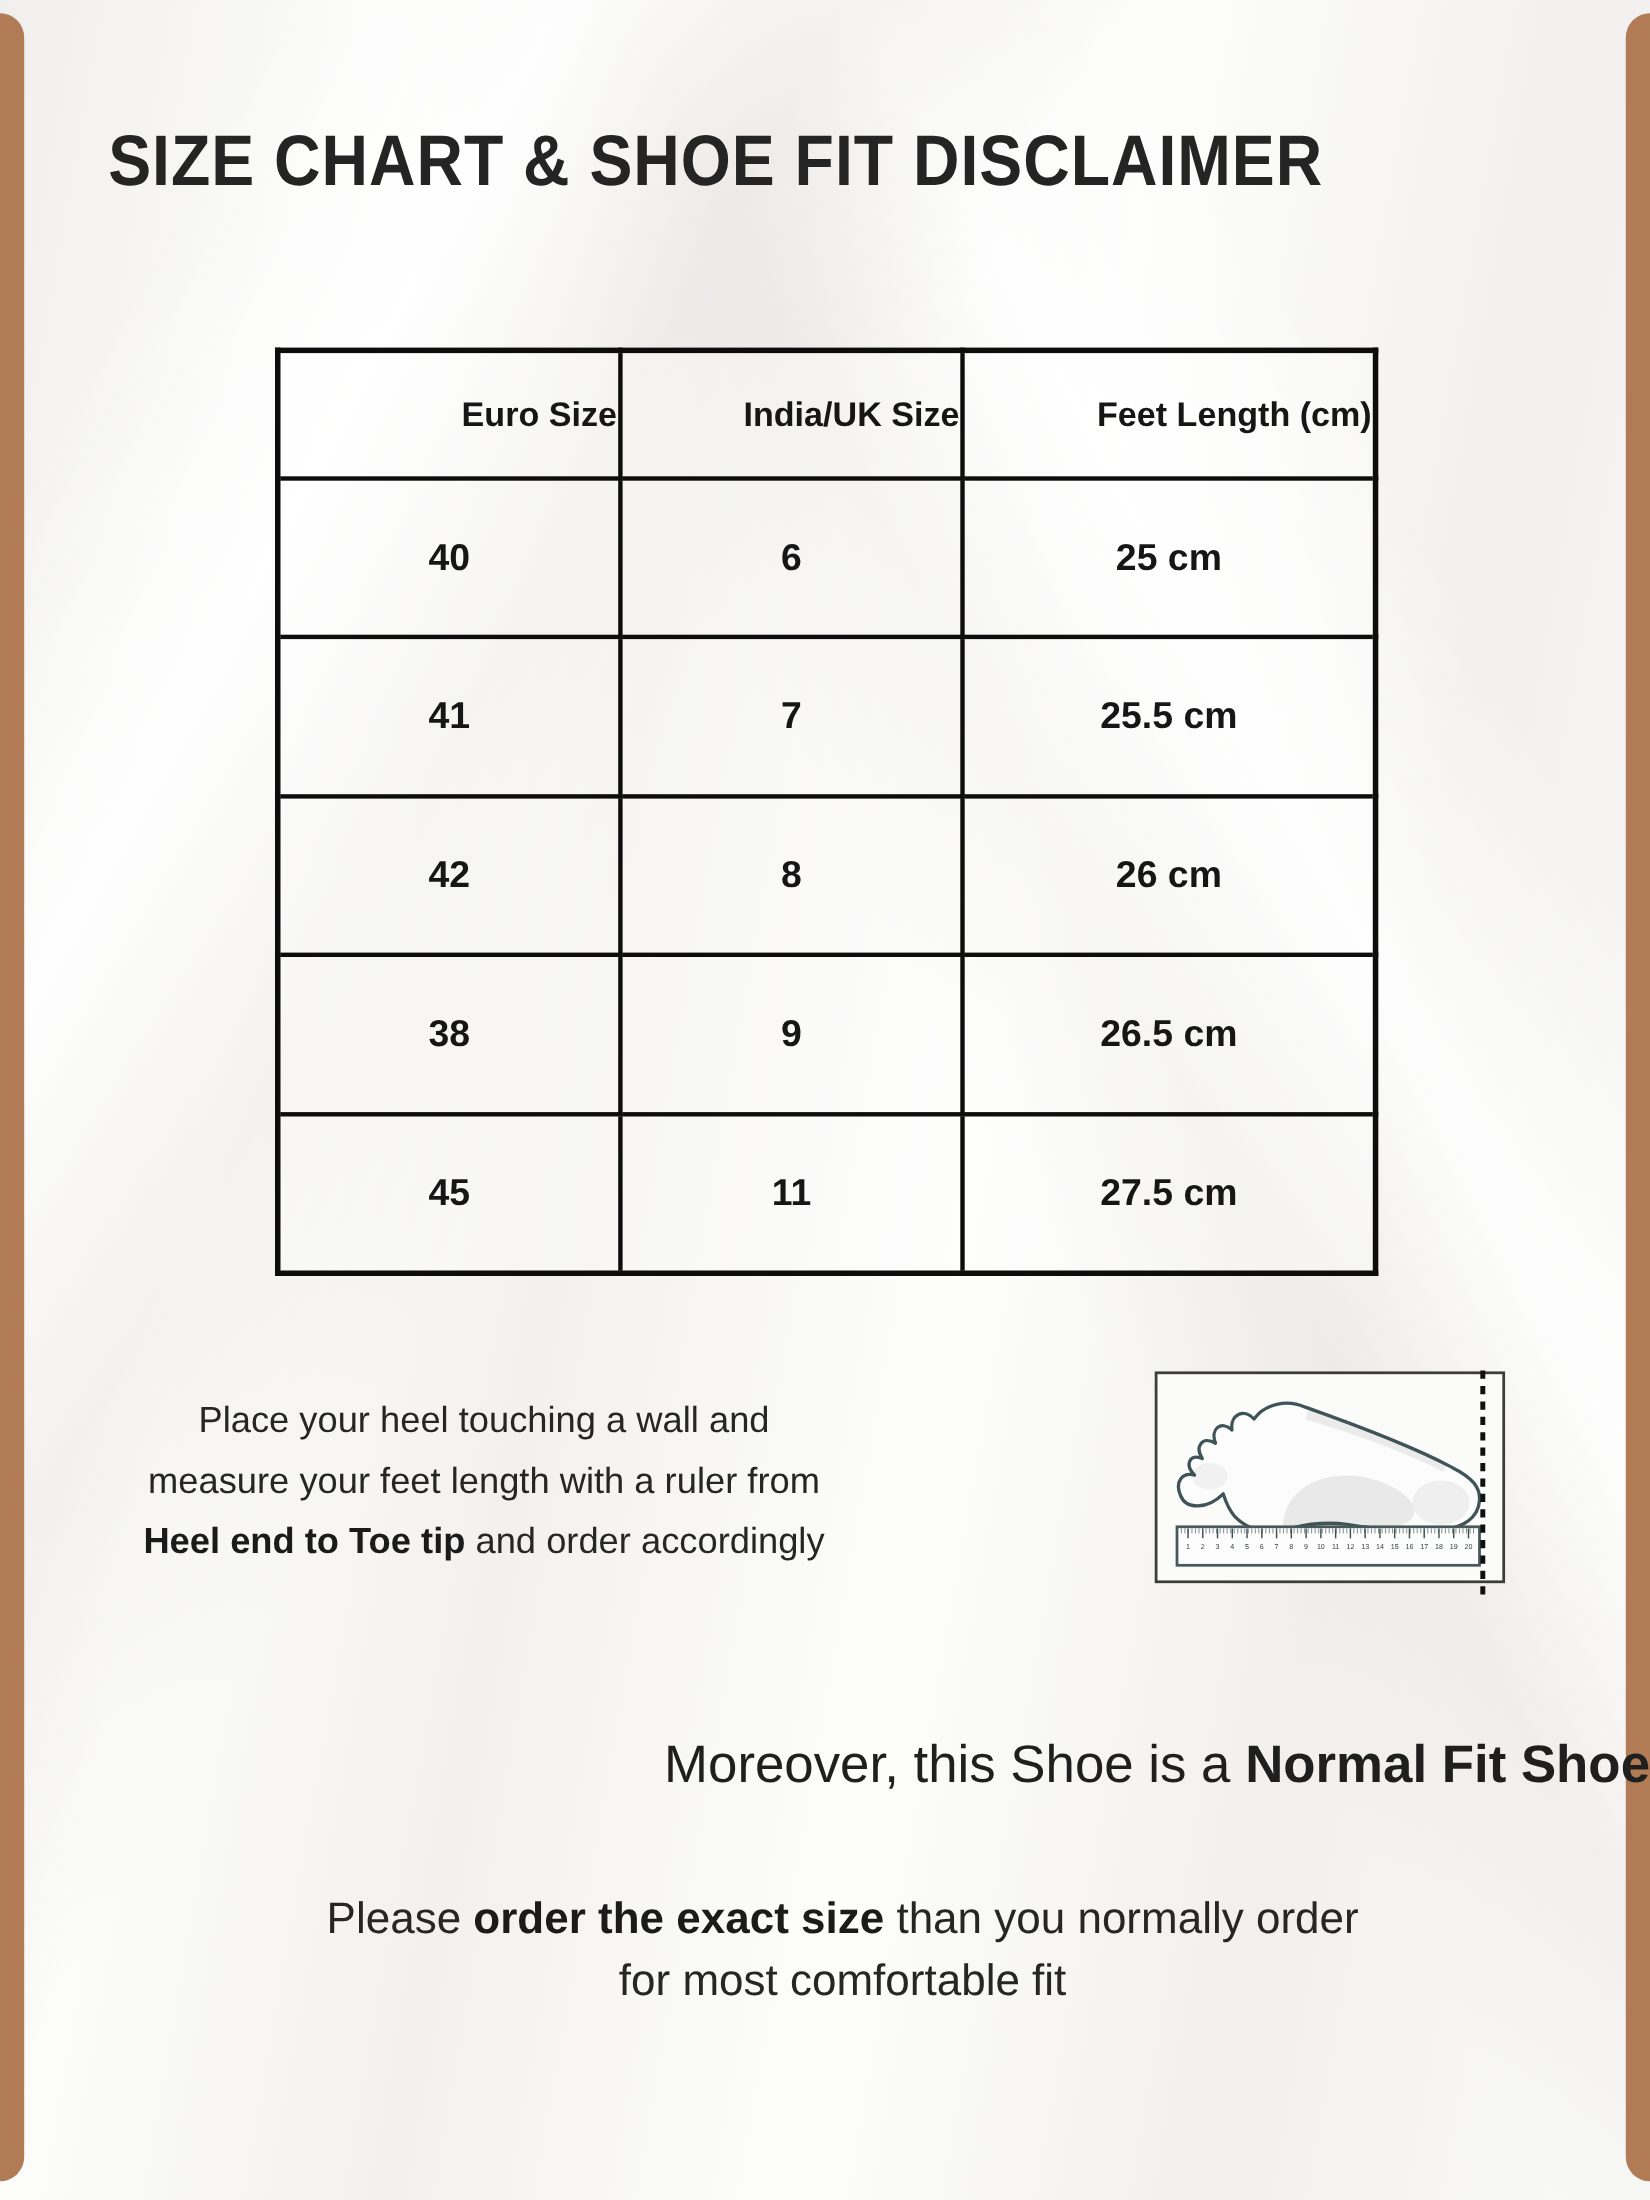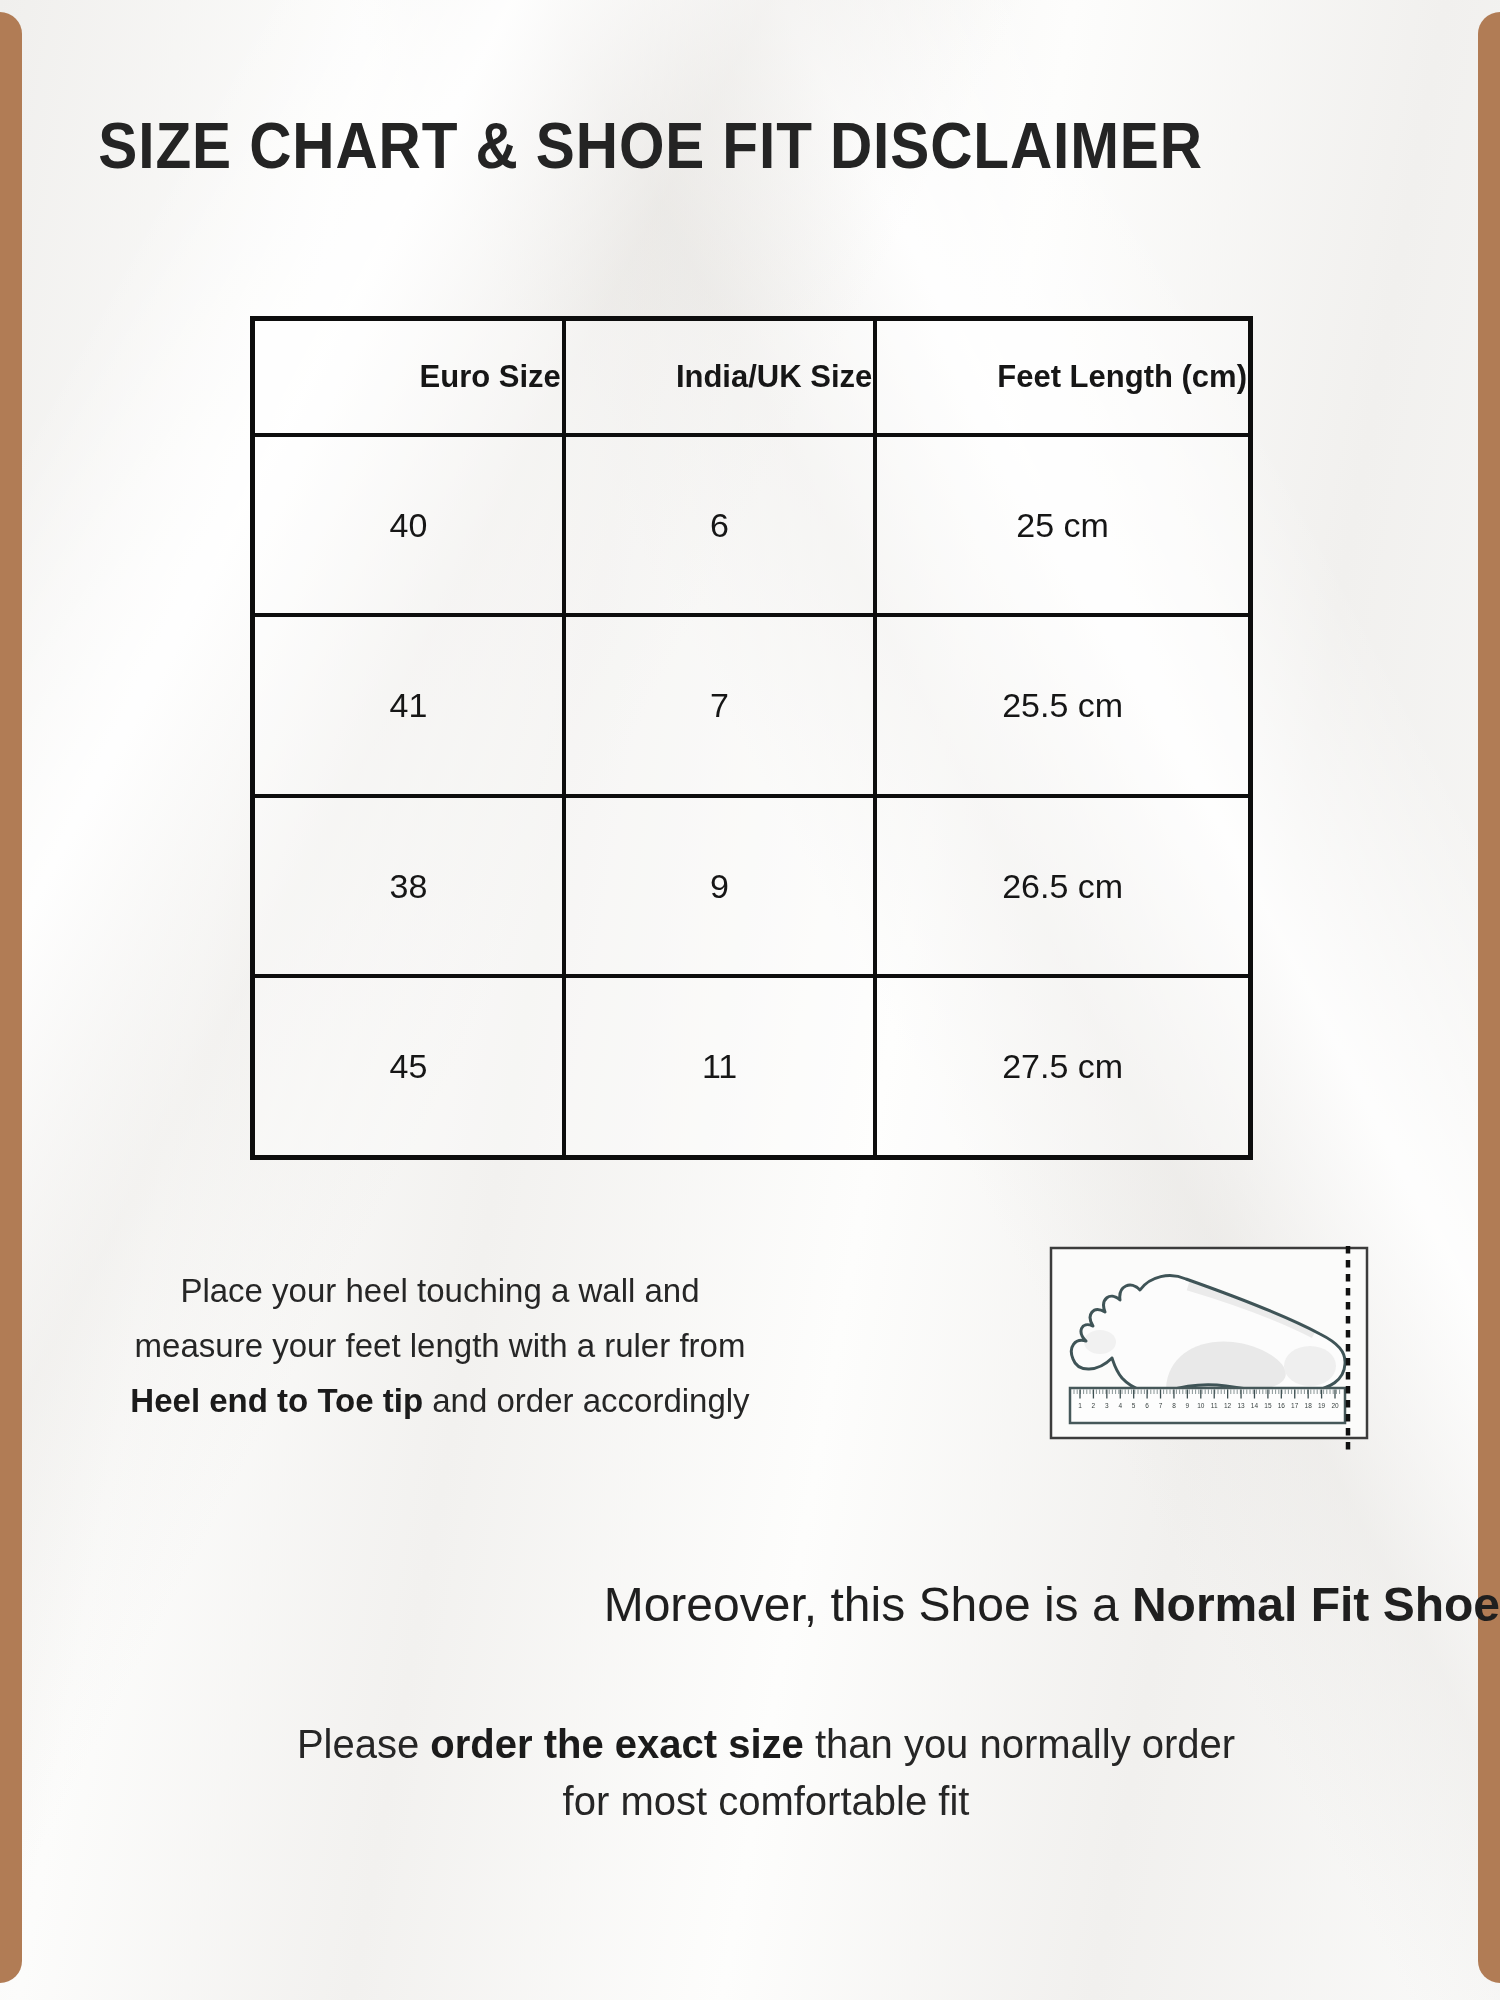--- a/index.html
+++ b/index.html
@@ -37,21 +37,21 @@
     border-collapse:collapse;table-layout:fixed;
     background:rgba(255,255,255,.35);
   }
   table.size-table th,table.size-table td{
     border:4px solid #0d0d0d;
     text-align:center;vertical-align:middle;
     color:#161616;
   }
   table.size-table{border:5px solid #0d0d0d;}
   table.size-table th{font-size:31px;font-weight:700;height:110px;text-align:right;}
-  table.size-table td{font-size:34px;font-weight:400;height:120px;}
+  table.size-table td{font-size:34px;font-weight:700;height:120px;}
   col.c1{width:31.2%;} col.c2{width:31.2%;} col.c3{width:37.6%;}
 
   .instructions{
     position:absolute;left:95px;top:1263px;width:690px;margin:0;
     text-align:center;font-size:33px;line-height:55px;font-weight:400;color:#262626;
   }
   .instructions strong{font-weight:700;color:#1b1b1b;}
 
   .foot-diagram{position:absolute;left:1048px;top:1226px;width:324px;height:232px;}
   .foot-diagram svg{overflow:visible;display:block;}
@@ -94,20 +94,25 @@
     <tbody>
       <tr>
         <td>40</td>
         <td>6</td>
         <td>25 cm</td>
       </tr>
       <tr>
         <td>41</td>
         <td>7</td>
         <td>25.5 cm</td>
+      </tr>
+      <tr>
+        <td>42</td>
+        <td>8</td>
+        <td>26 cm</td>
       </tr>
       <tr>
         <td>38</td>
         <td>9</td>
         <td>26.5 cm</td>
       </tr>
       <tr>
         <td>45</td>
         <td>11</td>
         <td>27.5 cm</td>

